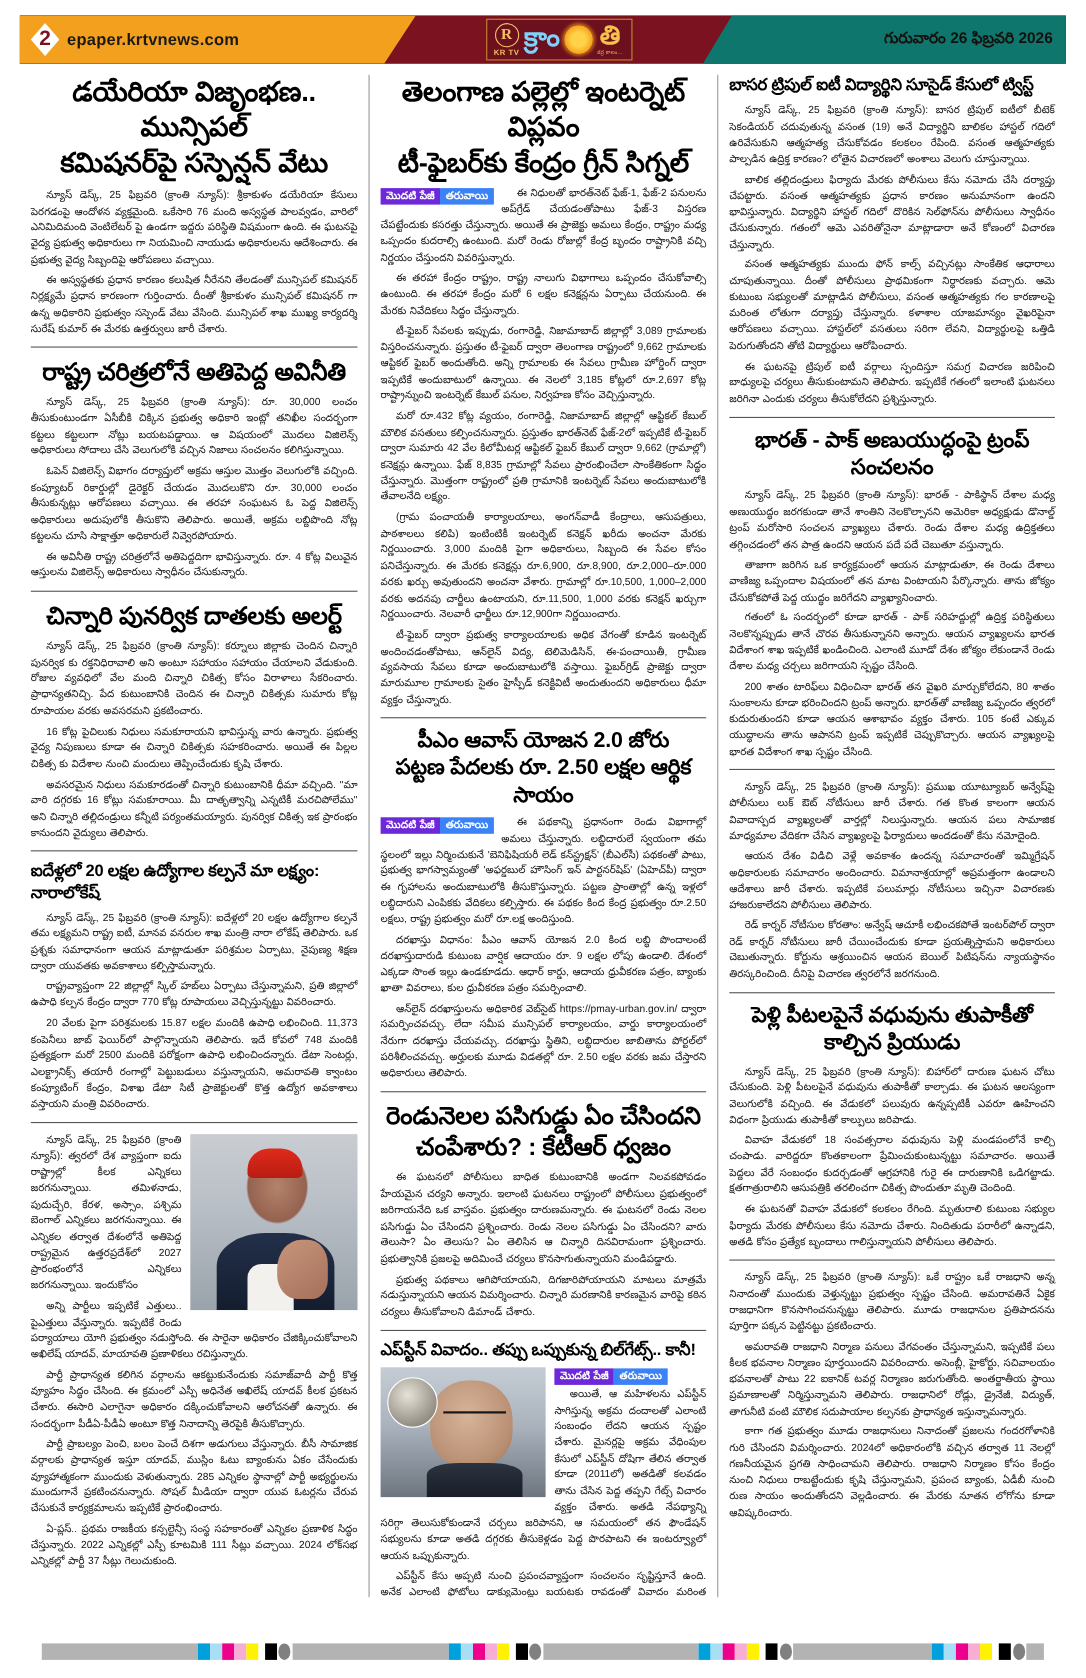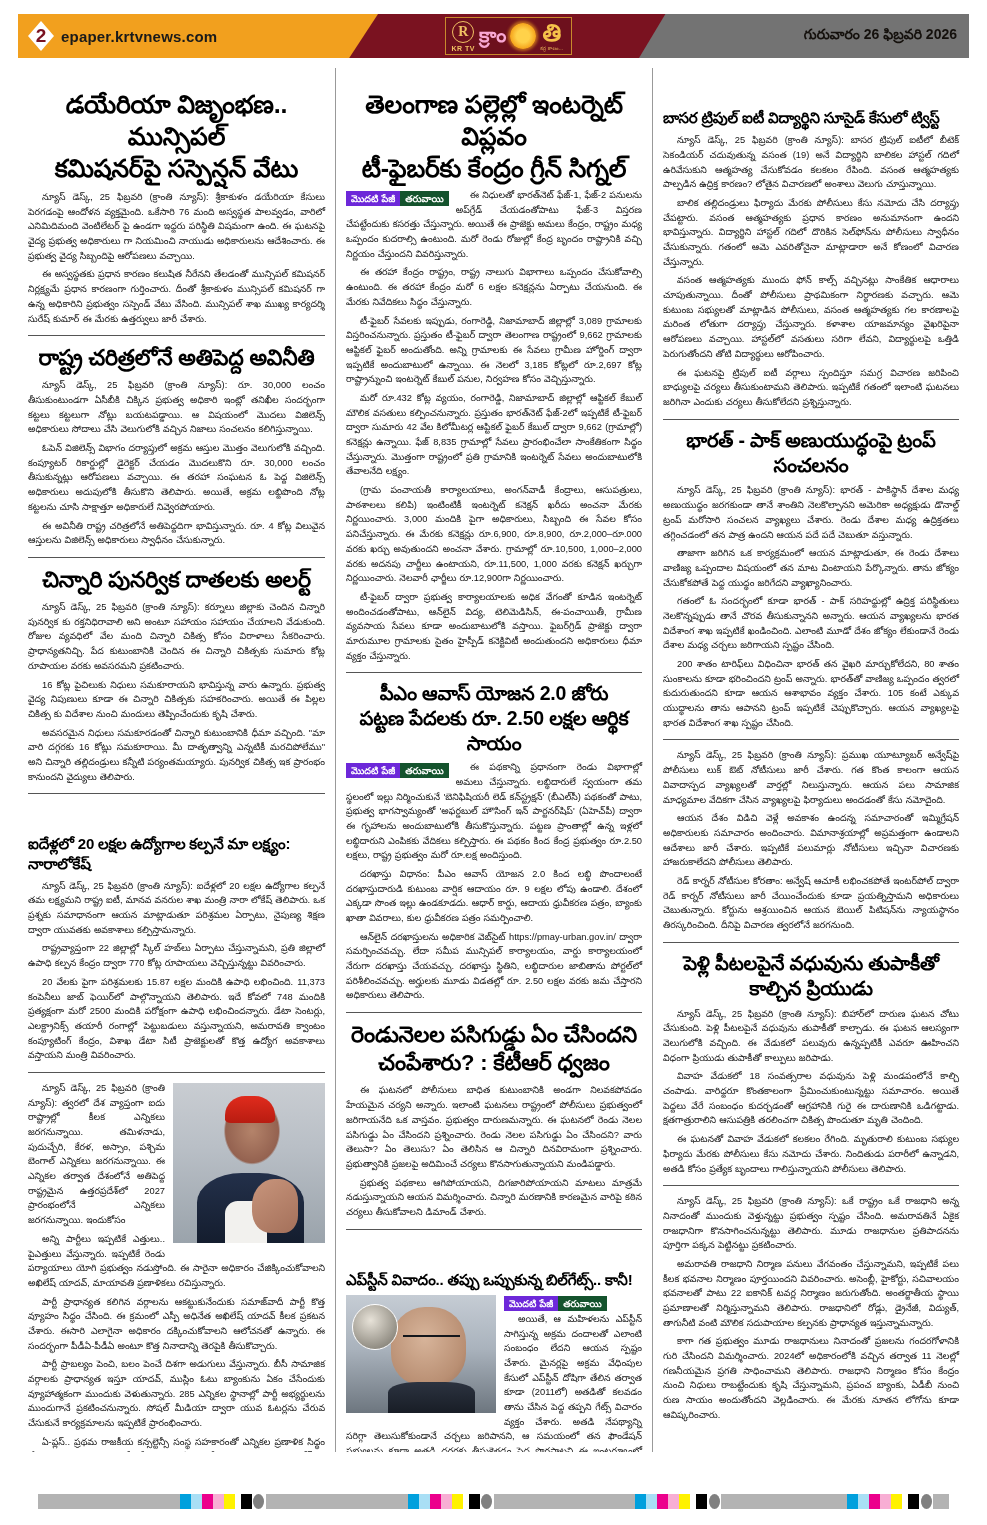--- a/index.html
+++ b/index.html
@@ -80,37 +80,37 @@
   .logo-krtv .rsym {
     width: 22px; height: 22px;
     border: 1.6px solid #f0c063;
     border-radius: 50%;
     display: flex; align-items: center; justify-content: center;
     font-size: 14px; font-weight: bold;
     font-family: "Liberation Serif", serif;
   }
   .logo-krtv .ktv { font-size: 7px; margin-top: 2px; letter-spacing: .5px; font-weight: bold; }
   .logo-word {
-    color: #f9a8d4;
-    font-size: 20px;
+    color: #7dd3fc;
+    font-size: 24px;
     font-weight: bold;
     line-height: 1;
     padding-bottom: 2px;
   }
   .logo-sun {
     width: 26px; height: 26px; border-radius: 50%;
     background: radial-gradient(circle, #ffd24a 35%, #f5a31b 70%, #e07c10 100%);
     box-shadow: 0 0 3px 2px rgba(245,163,27,.6);
   }
   .logo-tail { display:flex; flex-direction:column; align-items:center; }
   .logo-tail .tword { color:#f6c24a; font-size: 24px; font-weight: bold; line-height:1; }
   .logo-tail .tsub  { color:#e8b65a; font-size: 5px; letter-spacing:.2px; }
   .mast-right {
     width: 330px;
-    background: #737373;
+    background: #0f766e;
     display: flex;
     align-items: center;
     justify-content: flex-end;
     padding-right: 12px;
     clip-path: polygon(8% 0, 100% 0, 100% 100%, 0 100%);
   }
   .mast-date {
     font-size: 14px; font-weight: bold; color: #14100c; white-space: nowrap;
   }
 
@@ -130,24 +130,24 @@
   }
   .col + .col { border-left: 1px solid #999; }
 
   .hl {
     font-weight: bold;
     color: #000;
     text-align: center;
     line-height: 1.28;
     letter-spacing: -.2px;
   }
-  .hl-xl { font-size: 25px; margin-top: 20px; }
+  .hl-xl { font-size: 25px; }
   .hl-lg { font-size: 22px; }
   .hl-md { font-size: 19.5px; }
-  .hl-sm { font-size: 15px; text-align: left; margin-top: 40px; }
+  .hl-sm { font-size: 15px; text-align: left; }
   .rule {
     border-top: 1.4px solid #555;
     margin: 9px 0 8px 0;
   }
 
   .body-txt {
     font-size: 9.3px;
     line-height: 1.58;
     text-align: justify;
     color: #111;
@@ -161,21 +161,21 @@
     display: inline-flex;
     align-items: stretch;
     height: 15px;
     float: left;
     margin: 3px 7px 1px 0;
     font-size: 9.5px;
     font-weight: bold;
     line-height: 15px;
   }
   .badge .b1 { background: #6d28d9; color:#fff; padding: 0 5px; }
-  .badge .b2 { background: #14532d; color:#fff; padding: 0 5px; }
+  .badge .b2 { background: #3b82f6; color:#fff; padding: 0 5px; }
 
   .figure { margin: 6px 0 2px 0; }
   .fig-right { float: right; width: 152px; margin: 2px 0 4px 8px; }
   .fig-left  { float: left;  width: 150px; margin: 2px 8px 4px 0; }
 
   .photo-akhilesh {
     width: 100%; height: 160px;
     background:
       radial-gradient(ellipse 30% 34% at 52% 30%, #b4836a 0%, #946250 58%, rgba(148,98,80,0) 62%),
       linear-gradient(180deg, #c9cdd2 0%, #b9bfc6 40%, #9aa3ab 100%);

